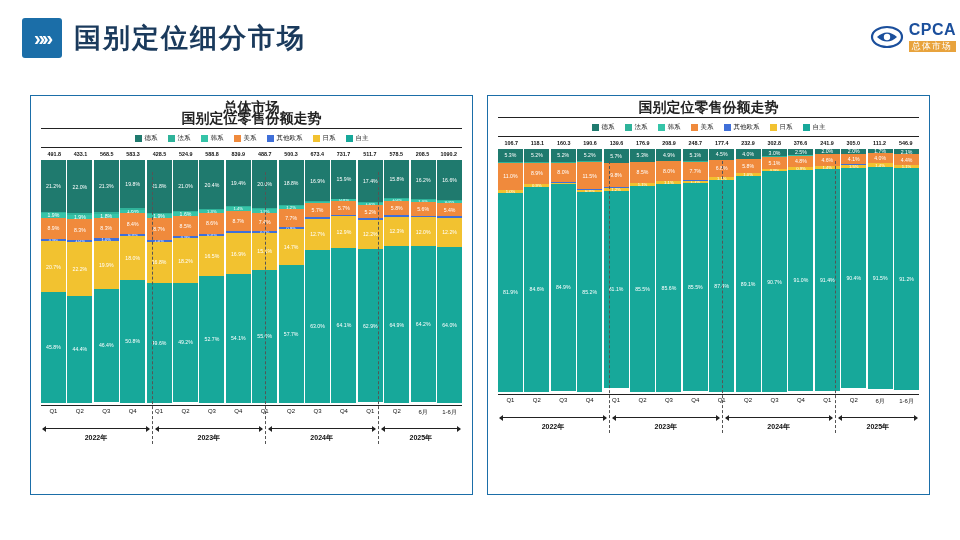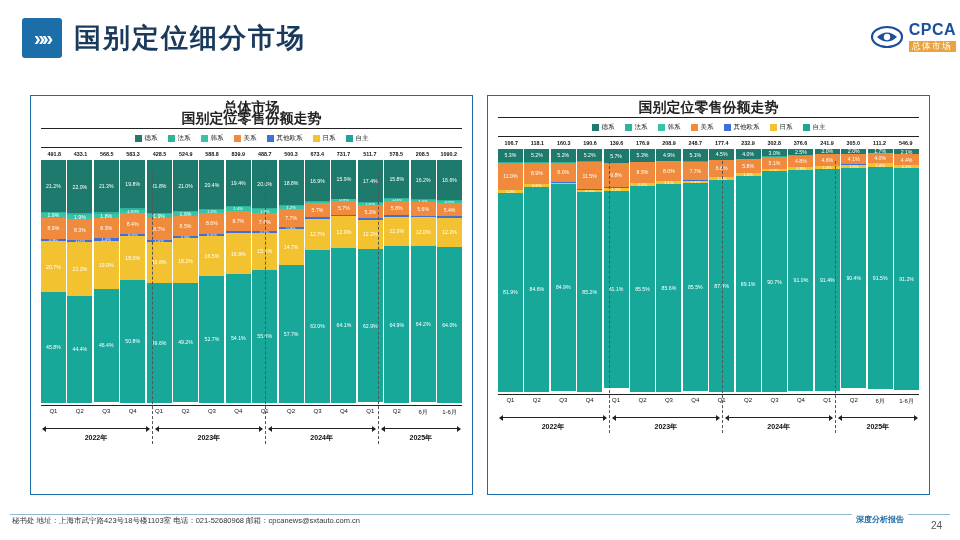--- a/index.html
+++ b/index.html
@@ -760,20 +760,14 @@
           <div class="ylabel">2024年</div>
         </div>
         <div class="ydash"></div>
         <div class="yeargrp" style="flex: 3 1 0px;">
           <div class="yline"></div>
           <div class="ylabel">2025年</div>
         </div>
       </div>
   </div>
 
-  <div class="footer">
-    <div class="footer-line"></div>
-    <div class="footer-text">秘书处  地址：上海市武宁路423号18号楼1103室  电话：021-52680968   邮箱：cpcanews@sxtauto.com.cn</div>
-    <div class="footer-right">深度分析报告</div>
-    <div class="page-num">24</div>
-  </div>
 
 </div>
 
 </body></html>

